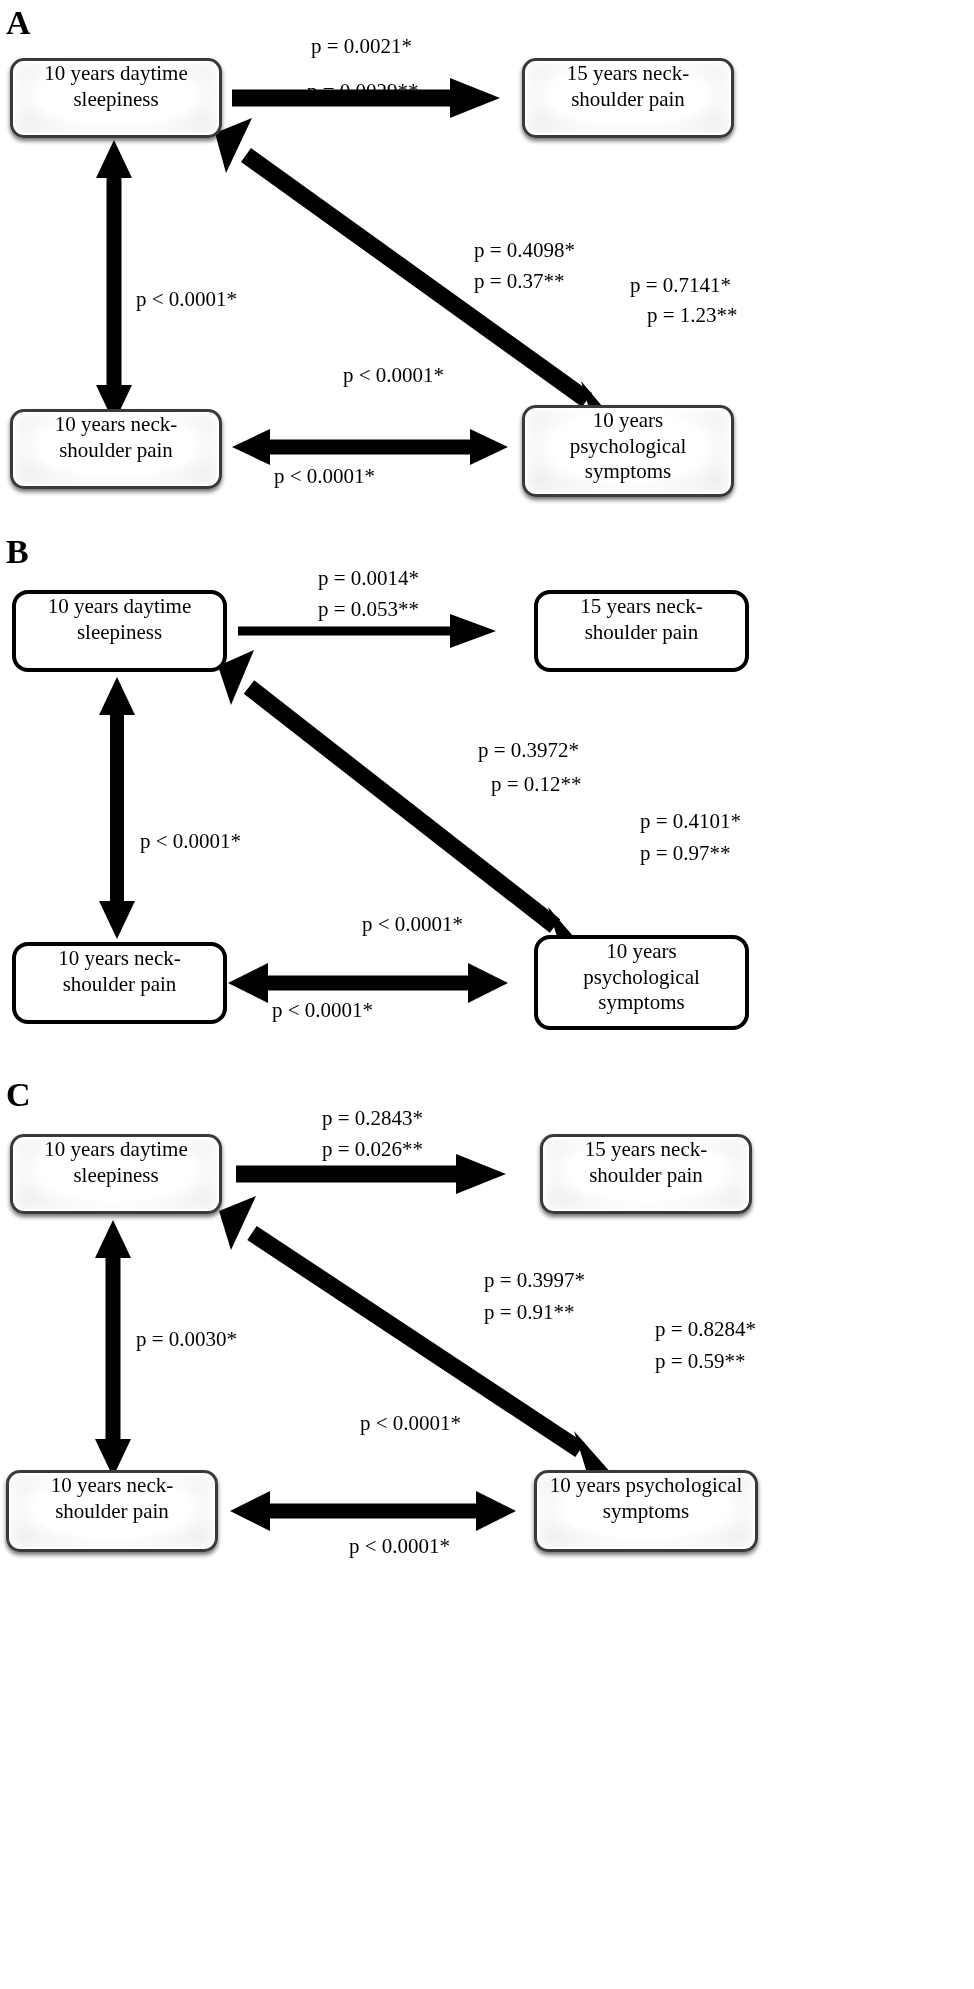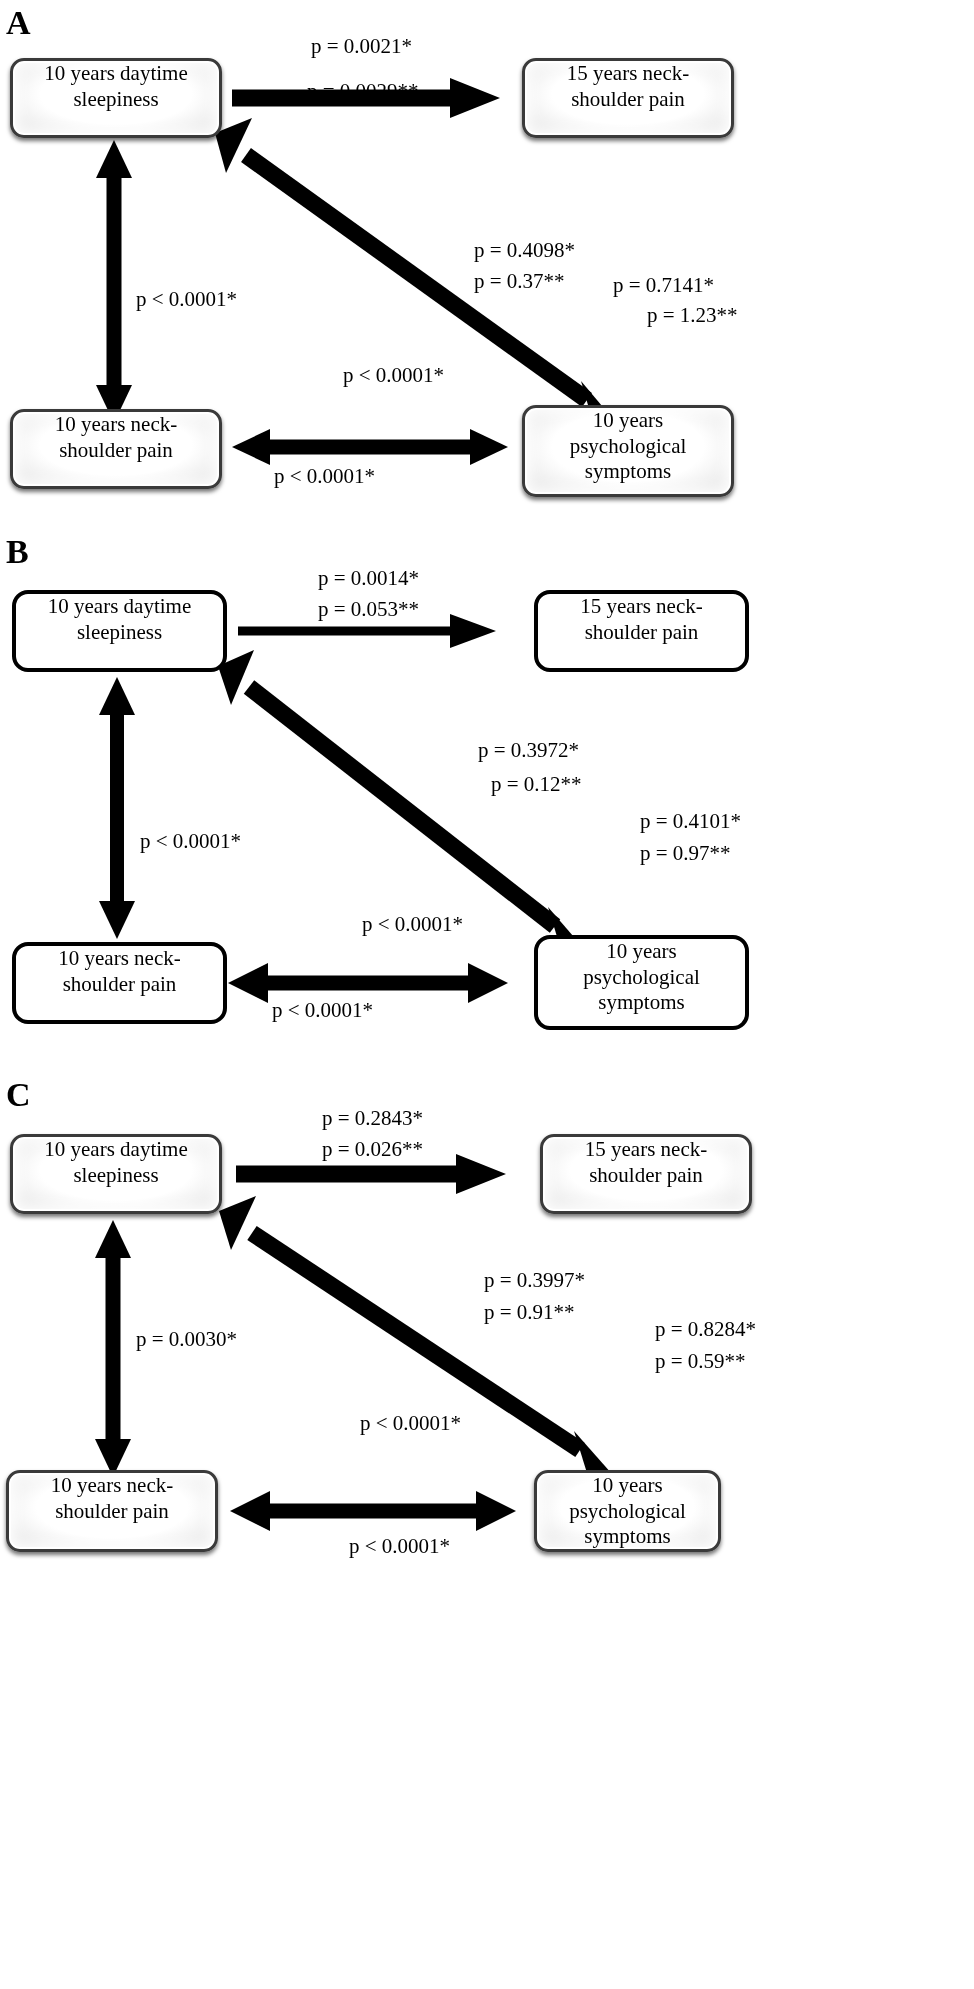--- a/index.html
+++ b/index.html
@@ -146,21 +146,21 @@
         <span>symptoms</span>
       </span>
   </div>
 
   <div class="edge-label" style="left:311px; top:32px;">p = 0.0021*</div>
   <div class="edge-label" style="left:307px; top:61px;margin-top:16px;">p = 0.0029**</div>
 
   <div class="edge-label" style="left:474px; top:236px;">p = 0.4098*</div>
   <div class="edge-label" style="left:474px; top:267px;">p = 0.37**</div>
 
-  <div class="edge-label" style="left:613px; top:271px;text-align:right;">p = 0.7141*</div>
+  <div class="edge-label" style="left:630px; top:271px;text-align:right;">p = 0.7141*</div>
   <div class="edge-label" style="left:647px; top:301px;">p = 1.23**</div>
 
   <div class="edge-label" style="left:136px; top:285px;">p &lt; 0.0001*</div>
 
   <div class="edge-label" style="left:343px; top:361px;">p &lt; 0.0001*</div>
 
   <div class="edge-label" style="left:274px; top:462px;">p &lt; 0.0001*</div>
 </div>
 
 <div class="panel" style="top:530px; height:540px;">
@@ -282,21 +282,21 @@
       </span>
   </div>
 
   <div class="node beveled" style="left:6px; top:400px; width:212px; height:82px;">
     <span>
         <span>10 years neck-</span>
         <span>shoulder pain</span>
       </span>
   </div>
 
-  <div class="node beveled" style="left:534px; top:400px; width:187px; height:82px;">
+  <div class="node beveled" style="left:534px; top:400px; width:224px; height:82px;">
     <span>
         <span>10 years psychological</span>
         <span>symptoms</span>
       </span>
   </div>
 
   <div class="edge-label" style="left:322px; top:34px;">p = 0.2843*</div>
   <div class="edge-label" style="left:322px; top:65px;">p = 0.026**</div>
 
   <div class="edge-label" style="left:484px; top:196px;">p = 0.3997*</div>

